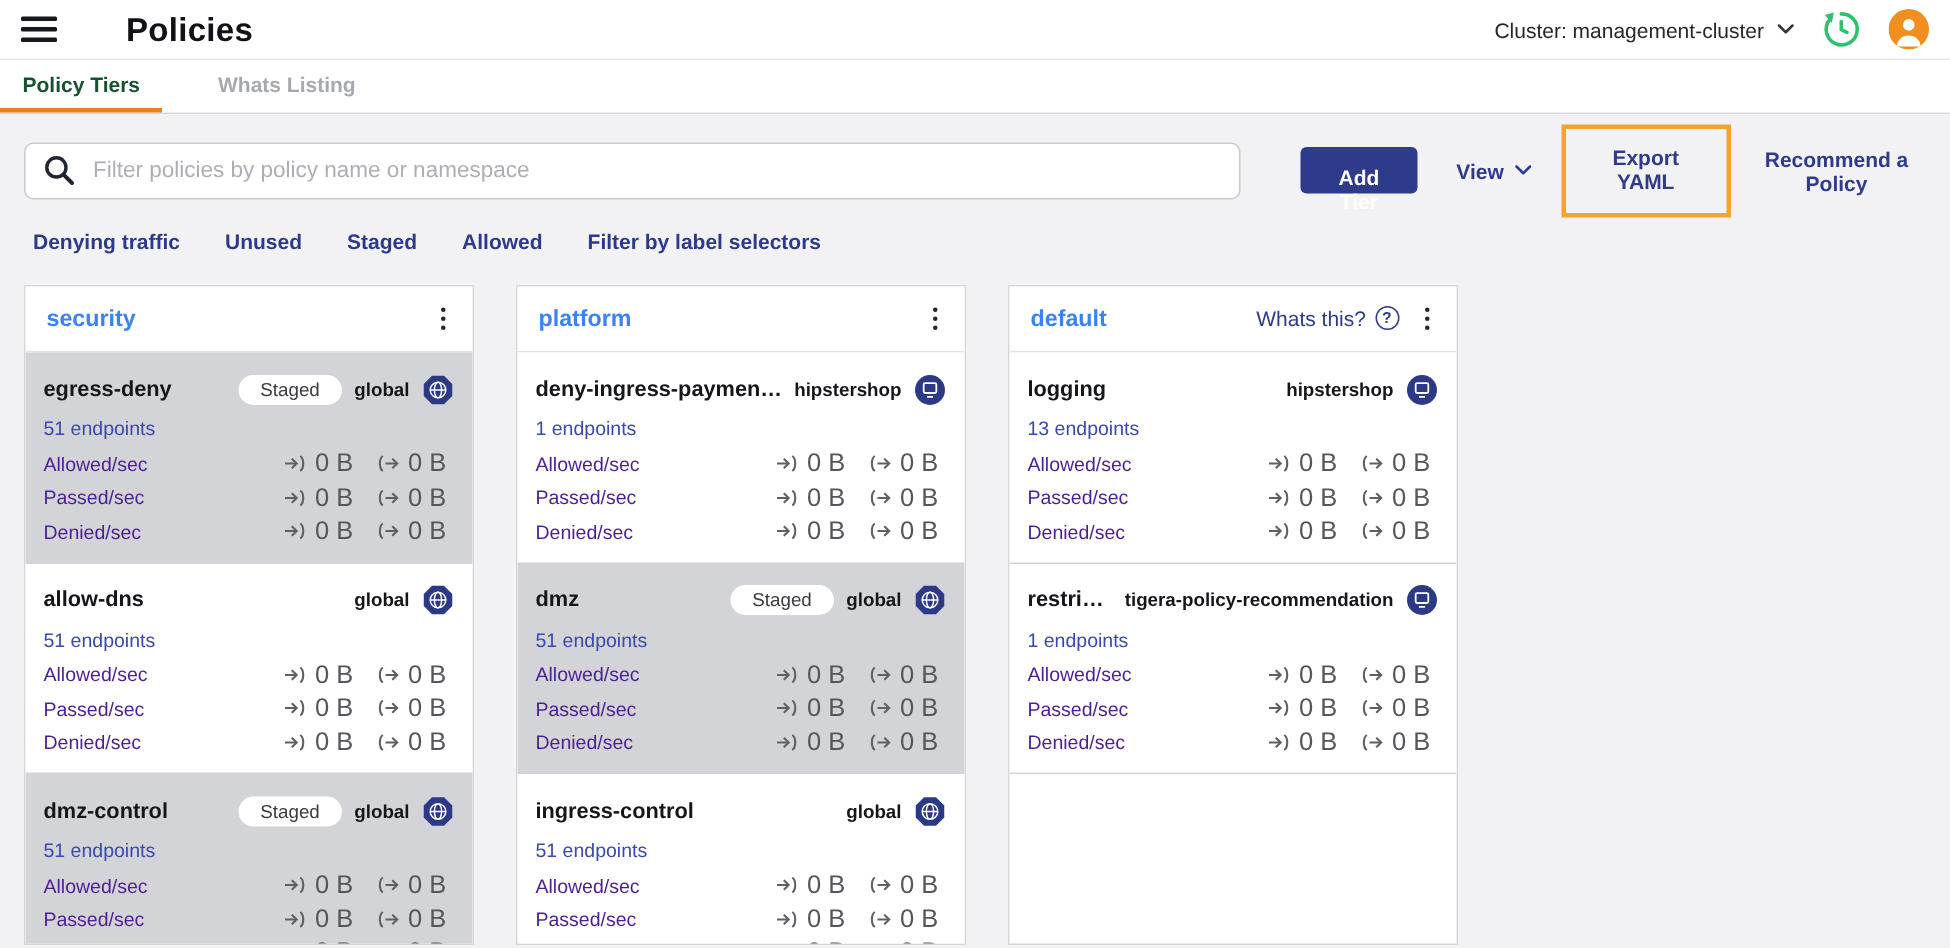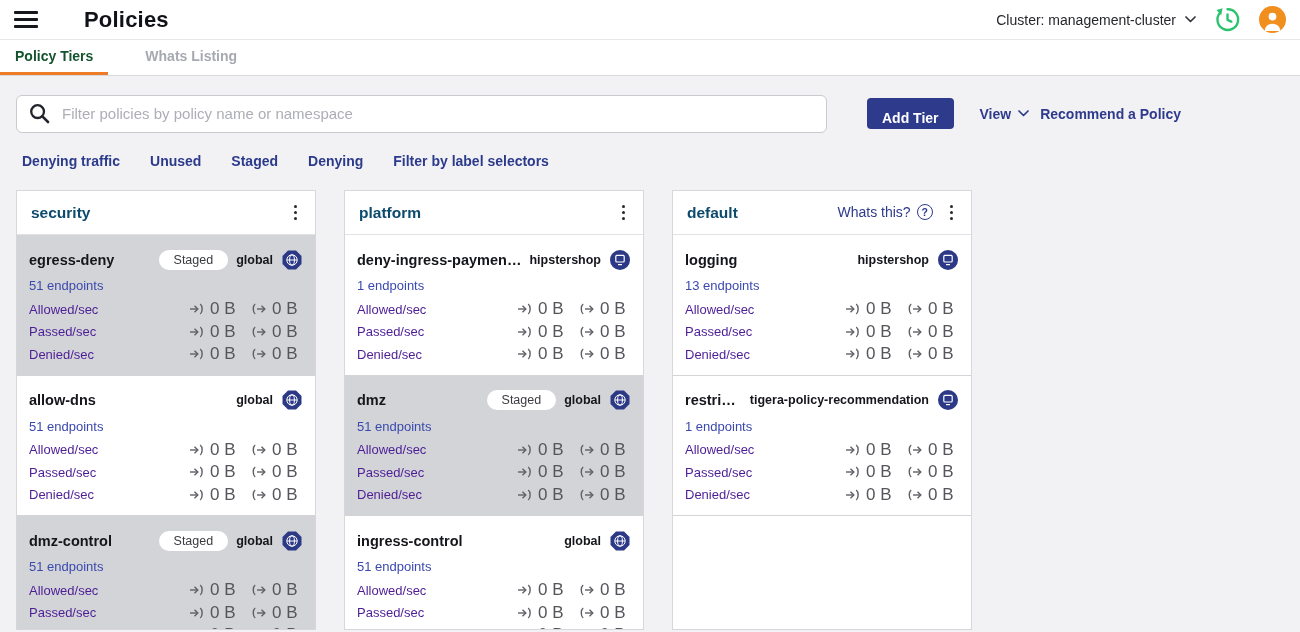--- a/index.html
+++ b/index.html
@@ -33,21 +33,21 @@
   .view-dd { margin-left:26px; display:flex; align-items:center; gap:7px; color:#2e3a8c; font-size:14px; font-weight:700; cursor:pointer; }
   .export-box { margin-left:20px; border:3px solid #f3a42e; padding:11px 17px; }
   .btn-text { background:none; border:0; color:#2e3a8c; font-size:14px; font-weight:700; font-family:inherit; cursor:pointer; padding:0; }
   .recommend { margin-left:11px; }
   .filters { display:flex; gap:30px; margin:15px 0 0 6px; }
   .filter-link { color:#2c3a8c; font-size:14px; font-weight:700; cursor:pointer; }
   
   .board { display:flex; gap:28px; margin-top:21px; height:440px; overflow:hidden; }
   .tier { width:300px; flex:0 0 300px; background:#fff; border:1px solid #d7d7db; height:100%; overflow:hidden; display:flex; flex-direction:column; }
   .tier-header { flex:0 0 44px; display:flex; align-items:center; padding:0 14px; border-bottom:1px solid #e2e2e6; background:#fff; }
-  .tier-name { font-size:15.5px; font-weight:700; color:#0c4a6e; }
+  .tier-name { font-size:15.5px; font-weight:700; color:#3b82f6; }
   .tier-actions { margin-left:auto; display:flex; align-items:center; gap:13px; }
   .help { display:flex; align-items:center; gap:6px; color:#2e3a8c; font-size:14px; cursor:pointer; }
   .qmark { width:16px; height:16px; border:1.4px solid #2e3a8c; border-radius:50%; font-size:10.5px; display:flex; align-items:center; justify-content:center; font-weight:700; }
   .kebab { display:flex; flex-direction:column; gap:2.6px; padding:3px 4px; cursor:pointer; }
   .kebab i { width:3.4px; height:3.4px; border-radius:50%; background:#25262b; }
   
   .card { padding:13px 12px 9px; border-bottom:1px solid #d4d4d8; background:#fff; cursor:pointer; }
   .card.staged { background:#d3d4d8; }
   .card-top { display:flex; align-items:center; gap:8px; min-height:23px; }
   .policy-name { font-size:14.5px; font-weight:700; color:#15161b; flex:1; min-width:0; overflow:hidden; text-overflow:ellipsis; white-space:nowrap; }
@@ -117,28 +117,31 @@
         </svg>
       <input placeholder="Filter policies by policy name or namespace" style="">
     </div>
     <button class="btn-primary">Add Tier</button>
     <div class="view-dd">
       <span>View</span>
       <svg width="11" height="7" viewBox="0 0 11 7">
           <polyline points="1,1 5.5,5.5 10,1" fill="none" stroke="currentColor" stroke-width="1.7" stroke-linecap="round" stroke-linejoin="round"></polyline>
         </svg>
     </div>
+    <div class="export-box">
+      <button class="btn-text">Export YAML</button>
+    </div>
     <button class="btn-text recommend">Recommend a Policy</button>
   </div>
 
   <div class="filters" id="filters">
       <span class="filter-link">Denying traffic</span>
       <span class="filter-link">Unused</span>
       <span class="filter-link">Staged</span>
-      <span class="filter-link">Denying</span>
+      <span class="filter-link">Allowed</span>
       <span class="filter-link">Filter by label selectors</span>
     </div>
 
   <div class="board" id="board">
   <section class="tier">
     <div class="tier-header">
       <span class="tier-name">security</span>
       <span class="tier-actions">
 
         <span class="kebab">

